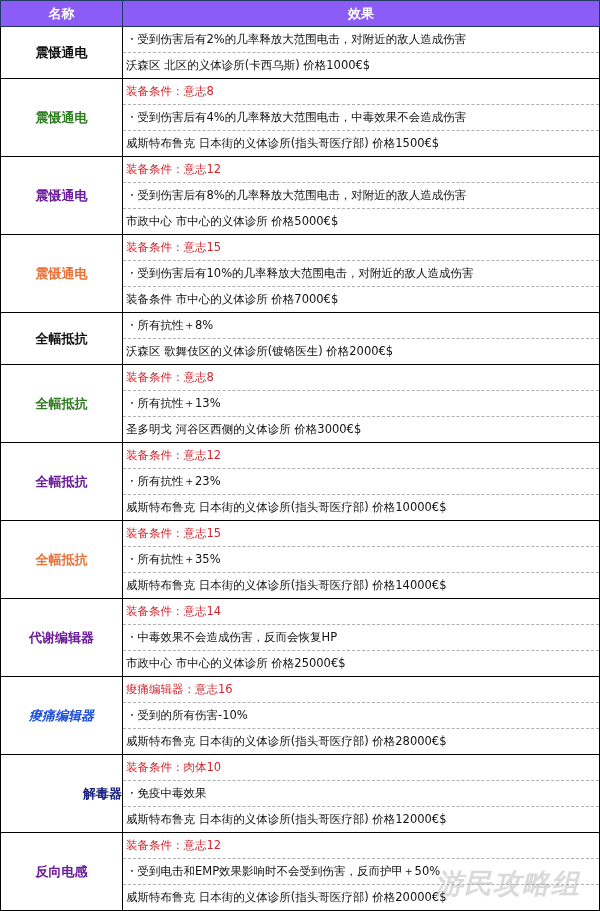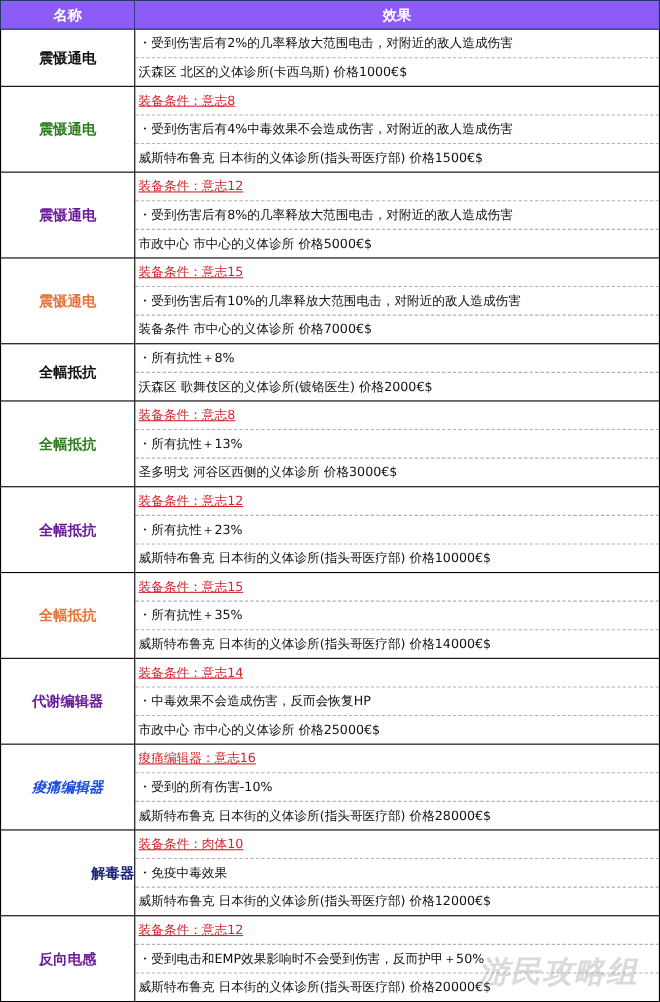--- a/index.html
+++ b/index.html
@@ -10,21 +10,21 @@
   col.c2 { width:477px; }
   th { background:#8b5cf6; color:#ffffff; font-size:13px; font-weight:bold;
        height:25px; padding:0; border:1px solid #1f3864; text-align:center; }
   td.name { border:1px solid #000; text-align:center; vertical-align:middle;
             font-size:13px; font-weight:bold; padding:0;margin-left:36px; }
   td.eff { border:1px solid #000; padding:0; vertical-align:top; }
   .line { height:25px; line-height:25px; font-size:11.5px; color:#111;
           padding-left:3px; white-space:nowrap; overflow:hidden;
           border-bottom:1px dashed #b0b0b0; }
   .line:last-child { border-bottom:none; }
-  .line.req { color:#d0262d;text-decoration:underline; }
+  .line.req { color:#d0262d; }
   .watermark { position:absolute; right:20px; bottom:8px; font-size:28px; font-weight:bold;
                color:rgba(150,150,150,0.35); letter-spacing:1px; font-style:italic;
                pointer-events:none; }
 </style>
 </head>
 <body>
 
 <table>
   <colgroup>
       <col class="c1">
@@ -41,21 +41,21 @@
         <td class="name" style="color: rgb(17, 17, 17);">震慑通电</td>
         <td class="eff">
           <div class="line">・受到伤害后有2%的几率释放大范围电击，对附近的敌人造成伤害</div>
           <div class="line">沃森区 北区的义体诊所(卡西乌斯) 价格1000€$</div>
         </td>
       </tr>
       <tr>
         <td class="name" style="color: rgb(46, 125, 31);">震慑通电</td>
         <td class="eff">
           <div class="line req">装备条件：意志8</div>
-          <div class="line">・受到伤害后有4%中毒效果不会造成伤害，对附近的敌人造成伤害</div>
+          <div class="line">・受到伤害后有4%的几率释放大范围电击，中毒效果不会造成伤害</div>
           <div class="line">威斯特布鲁克 日本街的义体诊所(指头哥医疗部) 价格1500€$</div>
         </td>
       </tr>
       <tr>
         <td class="name" style="color: rgb(106, 27, 154);">震慑通电</td>
         <td class="eff">
           <div class="line req">装备条件：意志12</div>
           <div class="line">・受到伤害后有8%的几率释放大范围电击，对附近的敌人造成伤害</div>
           <div class="line">市政中心 市中心的义体诊所 价格5000€$</div>
         </td>

